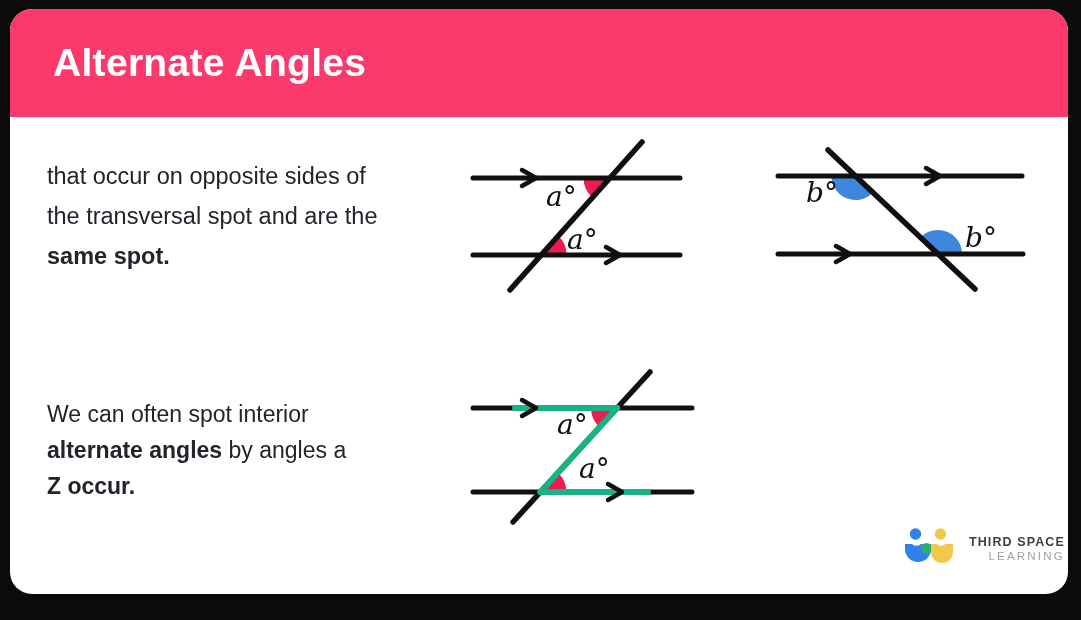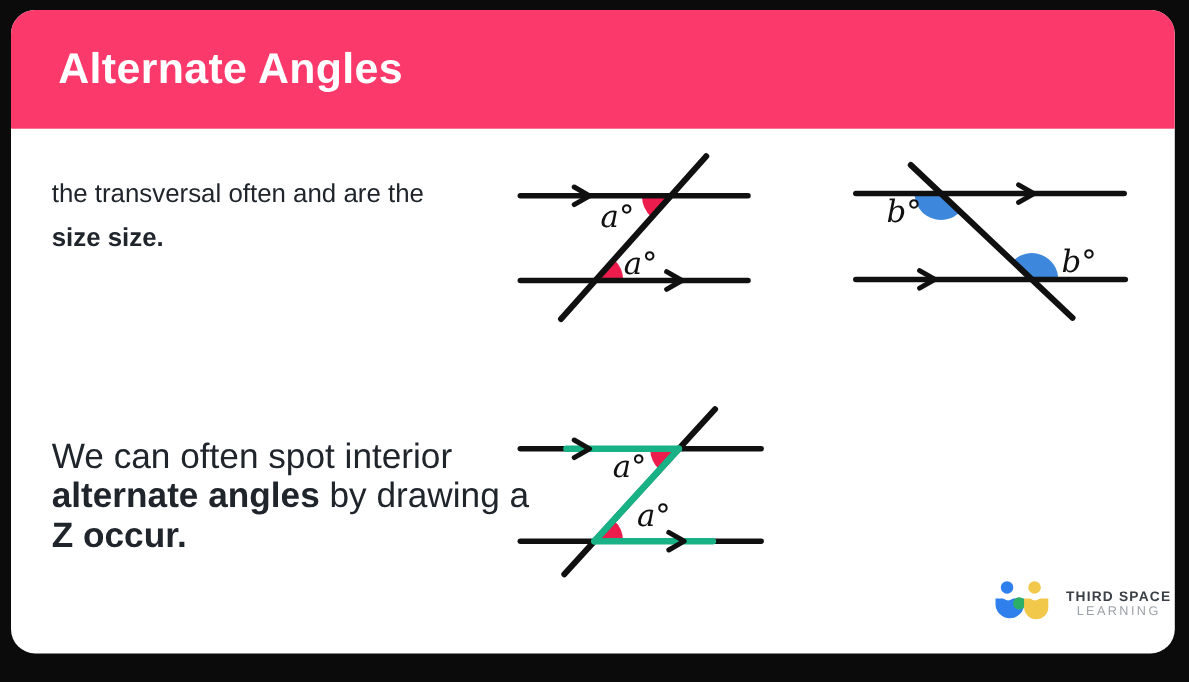--- a/index.html
+++ b/index.html
@@ -17,56 +17,57 @@
     position:absolute;left:0;top:0;width:100%;height:108px;
     background:#fb3a6b;
     display:flex;align-items:center;
   }
   .title{
     margin:0;padding-left:43px;
     font-size:39px;font-weight:bold;color:#ffffff;letter-spacing:0.3px;
   }
   .textblock{position:absolute;color:#20252c;}
   .tb1{left:37px;top:147px;font-size:23.5px;line-height:40px;}
-  .tb2{left:37px;top:387px;font-size:32px;line-height:36px;}
+  .tb2{left:37px;top:387px;font-size:23px;line-height:36px;}
   .tline{white-space:nowrap;}
   .tb b{font-weight:bold;}
   svg{position:absolute;overflow:visible;}
   .svg-d1{left:460px;top:128px;}
   .svg-d2{left:760px;top:128px;}
   .svg-d3{left:460px;top:353px;}
   .math-label{
     font-family:"DejaVu Serif", serif;font-style:italic;
     font-size:28px;fill:#101010;
   }
   .logo{
     position:absolute;left:895px;top:517px;
     display:flex;align-items:center;gap:10px;
   }
   .logo-icon{position:static;}
   .logo-name1{font-size:12.5px;font-weight:bold;letter-spacing:1.1px;color:#3a4046;}
-  .logo-name2{font-size:11.5px;letter-spacing:2.2px;color:#9da2a8;text-align:center;margin-top:1px;}
+  .logo-name2{font-size:11.5px;letter-spacing:2.2px;color:#9da2a8;text-align:right;margin-top:1px;}
 </style>
 </head>
 <body>
 
 <div class="card">
 
   <div class="header" style="background: rgb(251, 58, 107);">
     <h1 class="title">Alternate Angles</h1>
   </div>
 
   <div class="textblock tb1 tb">
-    <div class="tline">the transversal often and are the</div>
-    <div class="tline"><b>size size.</b></div>
+    <div class="tline">that occur on opposite sides of</div>
+    <div class="tline">the transversal spot and are the</div>
+    <div class="tline"><b>same spot.</b></div>
   </div>
 
   <div class="textblock tb2 tb">
     <div class="tline">We can often spot interior</div>
-    <div class="tline"><b>alternate angles</b><span> by drawing a</span></div>
+    <div class="tline"><b>alternate angles</b><span> by angles a</span></div>
     <div class="tline"><b>Z occur.</b></div>
   </div>
 
   <svg class="svg-d1" width="220" height="160" viewBox="0 0 220 160">
     <path d="M139.6,41 L113.6,41 A26,26 0 0 0 122.3,60.4 Z" fill="#ec1c4d"></path>
     <path d="M70.6,118 L96.6,118 A26,26 0 0 0 87.9,98.6 Z" fill="#ec1c4d"></path>
     <line x1="3" y1="41" x2="210" y2="41" stroke="#101010" stroke-width="5" stroke-linecap="round"></line>
     <line x1="3" y1="118" x2="210" y2="118" stroke="#101010" stroke-width="5" stroke-linecap="round"></line>
     <line x1="40" y1="153" x2="172" y2="5" stroke="#101010" stroke-width="5.5" stroke-linecap="round"></line>
     <path d="M52,33 L66,41 L52,49" fill="none" stroke="#101010" stroke-width="4.5" stroke-linecap="round" stroke-linejoin="round"></path>

